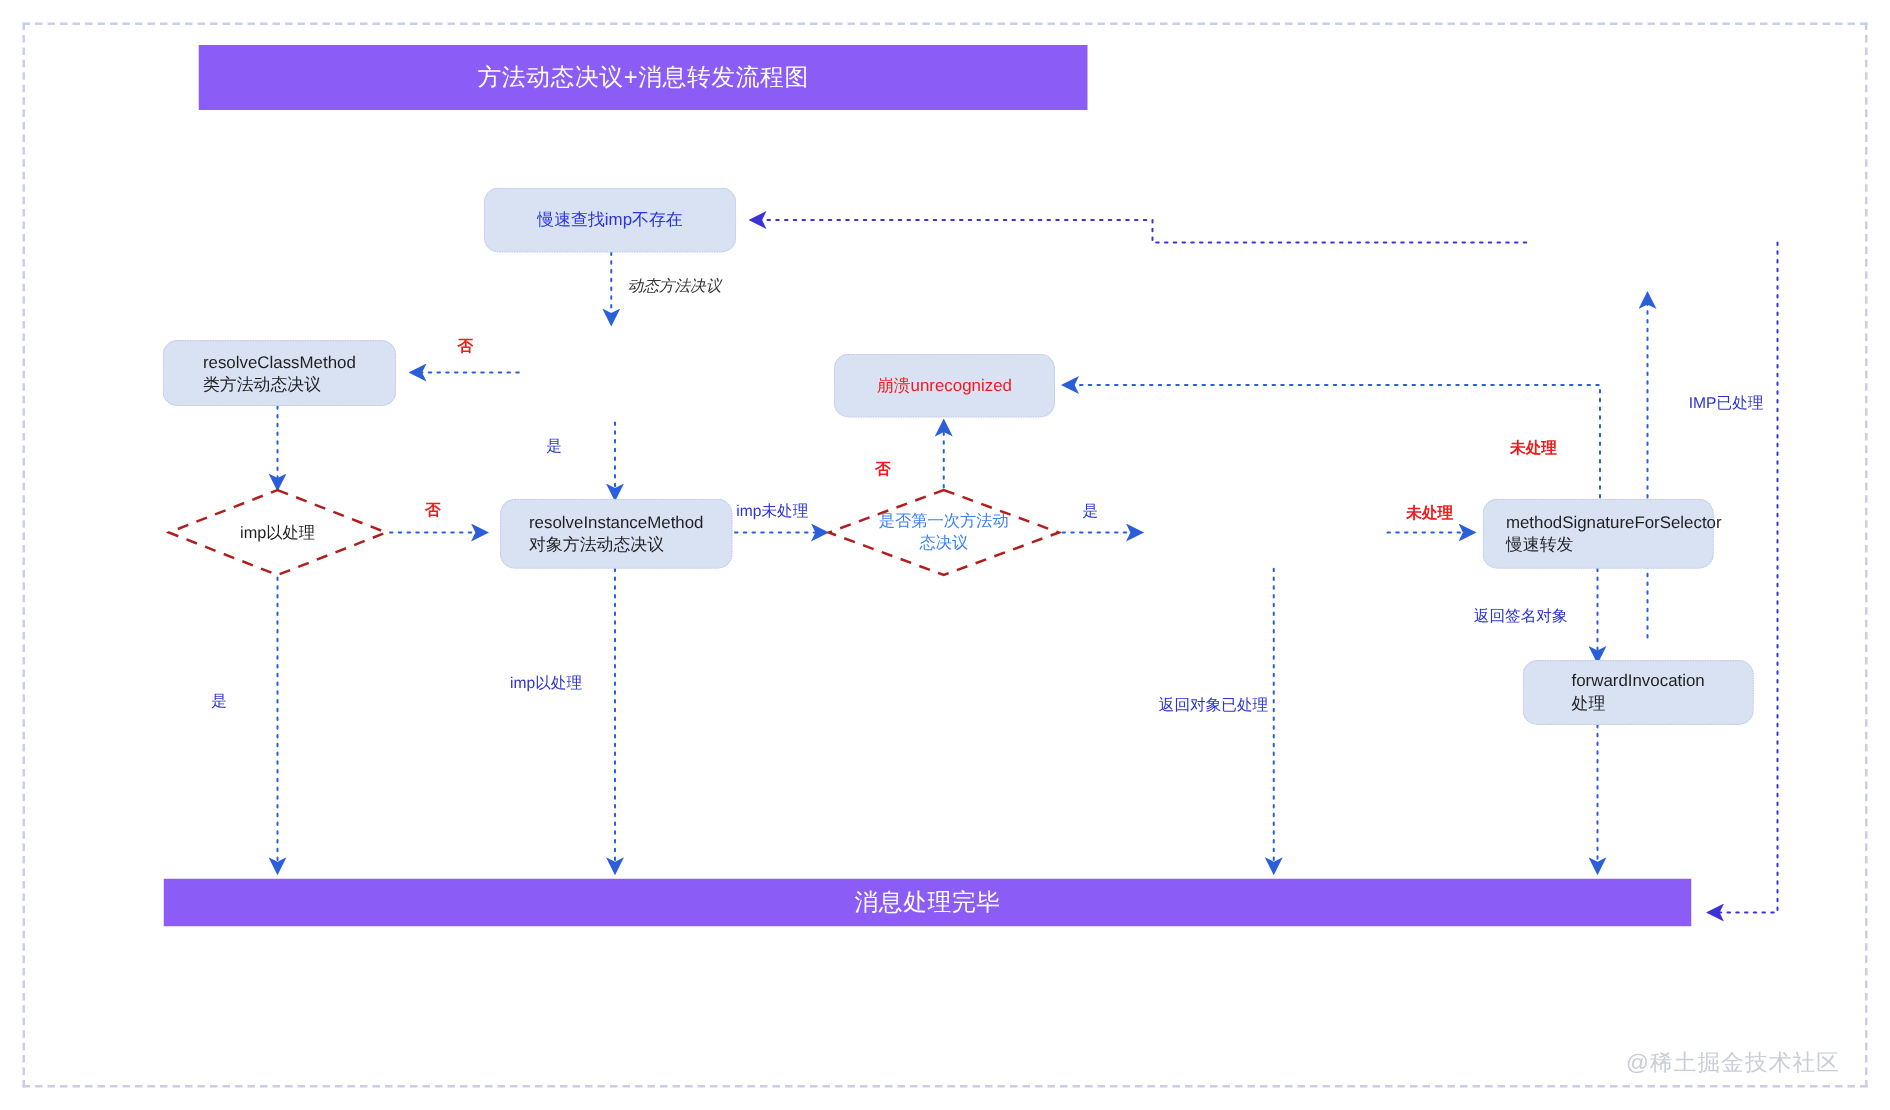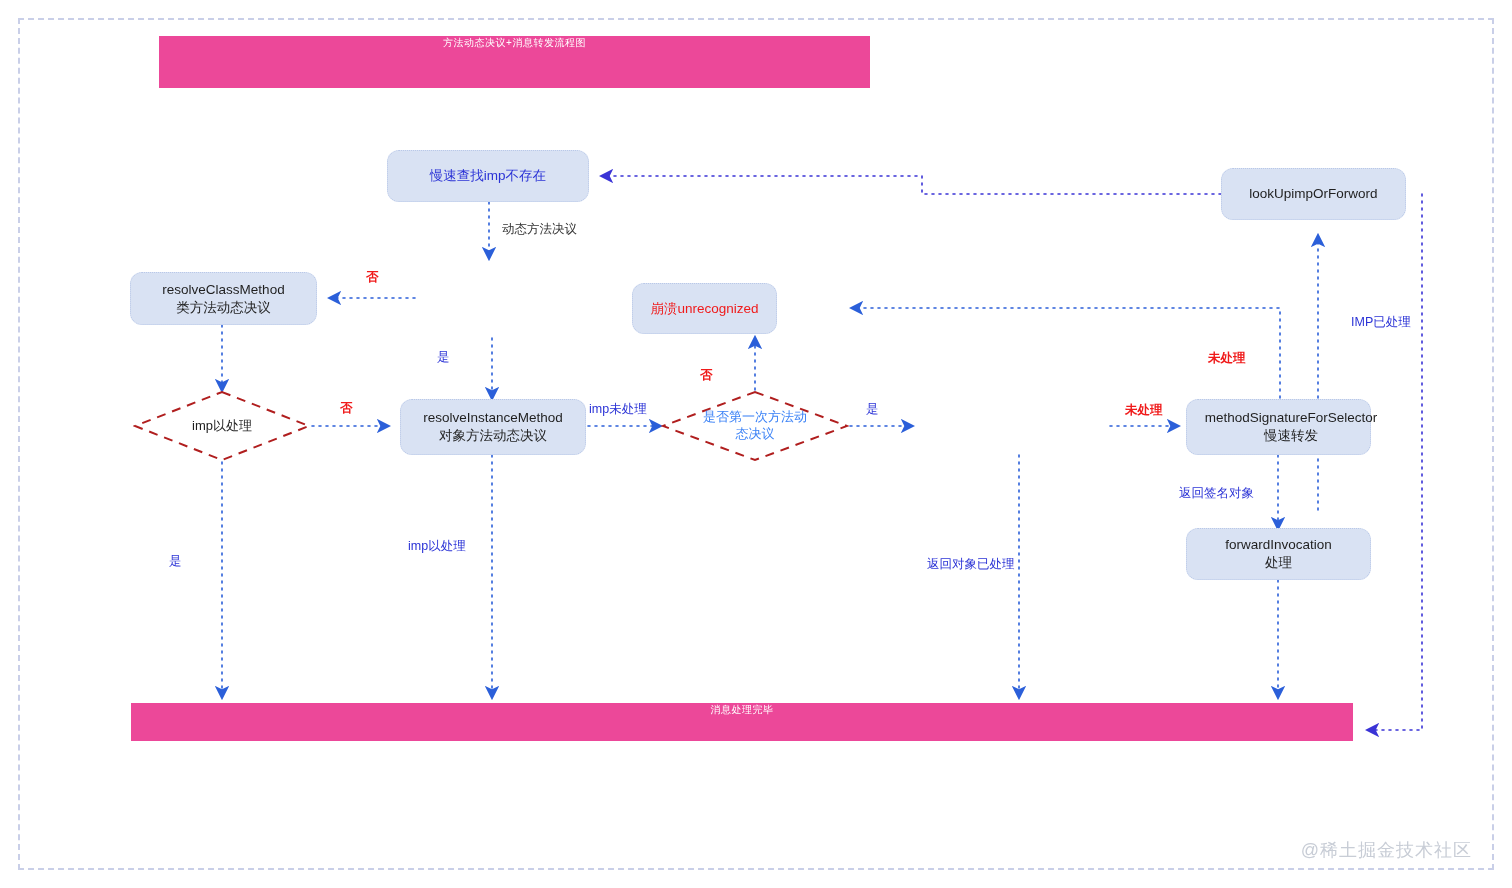--- a/index.html
+++ b/index.html
@@ -13,49 +13,49 @@
     position:absolute;left:18px;top:18px;width:1476px;height:852px;
     border:2px dashed #c9cfe8;box-sizing:border-box;
   }
   svg.edges{position:absolute;left:0;top:0;width:1512px;height:888px;pointer-events:none;}
 
   .node{position:absolute;box-sizing:border-box;}
 
   
   .box{
     background:#d9e2f3;border:1px dotted #b9c8e8;border-radius:12px;
-    display:flex;align-items:center;justify-content:center;text-align:center;
+    display:flex;align-items:center;justify-content:center;text-align:left;
     font-size:13.5px;line-height:1.32;color:#1f1f1f;
   }
   .box.blue-text{color:#2b33d6;}
   .box.red-text{color:#f01b1b;}
 
   
   .banner{
-    background:#ec4899;color:#ffffff;display:flex;align-items:flex-start;justify-content:center;
-    font-size:10px;letter-spacing:.5px;
+    background:#8b5cf6;color:#ffffff;display:flex;align-items:center;justify-content:center;
+    font-size:19px;letter-spacing:.5px;
   }
 
   
   .diamond{display:flex;align-items:center;justify-content:center;}
   .diamond .dshape{
     position:absolute;left:0;top:0;width:100%;height:100%;
   }
   .diamond .dlabel{
     position:relative;z-index:2;text-align:center;font-size:13px;line-height:1.3;
     color:#1f1f1f;width:78%;
   }
   .diamond.bluelabel .dlabel{color:#3b82f6;}
 
   
   .elabel{
     position:absolute;font-size:12.5px;white-space:nowrap;color:#2b33d6;
   }
   .elabel.red{color:#f01b1b;font-weight:bold;}
-  .elabel.dark{color:#333;}
+  .elabel.dark{color:#333;font-style:italic;}
 
   .watermark{
     position:absolute;right:40px;bottom:26px;font-size:18px;color:#c8cdd6;
     letter-spacing:1px;
   }
 </style>
 </head>
 <body>
 
 <div id="canvas">
@@ -129,42 +129,39 @@
     </span>
   </div>
 
   <div class="node box" style="left:400px;top:399px;width:186px;height:56px;">
     <span>
       <span>resolveInstanceMethod</span><br>
       <span>对象方法动态决议</span>
     </span>
   </div>
 
-  <div class="node box red-text" style="left:632px;top:283px;width:145px;height:51px;">
+  <div class="node box red-text" style="left:667px;top:283px;width:177px;height:51px;">
     <span>崩溃unrecognized</span>
   </div>
 
 
   <div class="node box" style="left:1186px;top:399px;width:185px;height:56px;padding-left:25px;">
     <span>
       <span>methodSignatureForSelector</span><br>
       <span>慢速转发</span>
     </span>
   </div>
 
-  <div class="node box" style="left:1186px;top:528px;width:185px;height:52px;">
+  <div class="node box" style="left:1218px;top:528px;width:185px;height:52px;">
     <span>
       <span>forwardInvocation</span><br>
       <span>处理</span>
     </span>
   </div>
 
-  <div class="node box" style="left:1221px;top:168px;width:185px;height:52px;">
-    <span>lookUpimpOrForword</span>
-  </div>
 
 
   <div class="node diamond" style="left:133px;top:390px;width:178px;height:72px;">
     <svg class="dshape" viewBox="0 0 178 72" preserveAspectRatio="none">
       <polygon points="89,2 176,36 89,70 2,36" fill="none" stroke="#b01e1e" stroke-width="2" stroke-dasharray="9 7"></polygon>
     </svg>
     <div class="dlabel">imp以处理</div>
   </div>
 
   <div class="node diamond bluelabel" style="left:661px;top:390px;width:188px;height:72px;">

